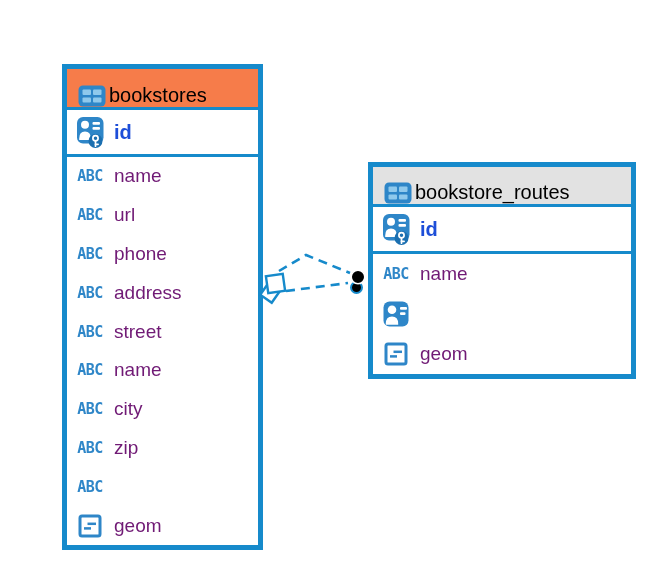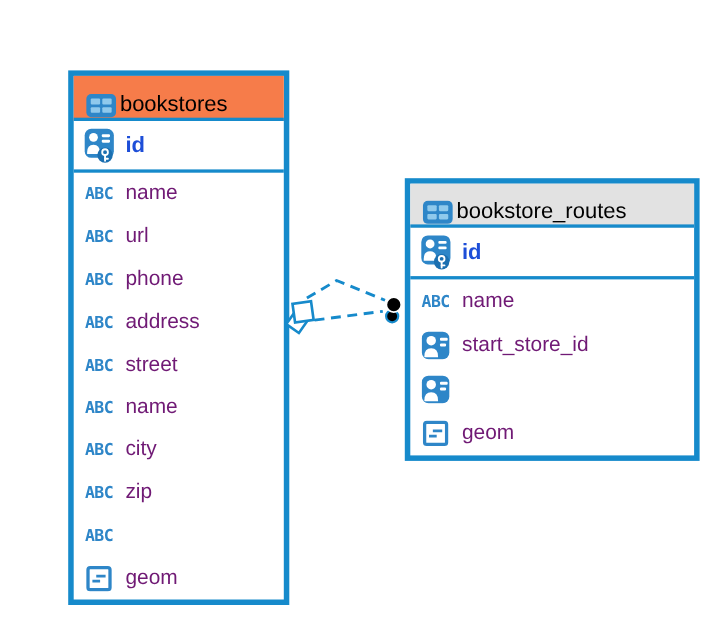--- a/index.html
+++ b/index.html
@@ -236,32 +236,20 @@
       <div class="frow">
         <span class="icon-cell">
           <svg width="26" height="26" viewBox="0 0 26 26">
             <rect x="0.5" y="0.5" width="25" height="25" rx="6" fill="#2E86C8"></rect>
             <circle cx="9" cy="8.7" r="4.3" fill="#ffffff"></circle>
             <path d="M2.8 22.8 q0 -7.3 6.2 -7.3 q6.2 0 6.2 7.3 l0 1 l-12.4 0 z" fill="#ffffff"></path>
             <rect x="17" y="6" width="7" height="2.8" rx="1" fill="#ffffff"></rect>
             <rect x="17" y="11.2" width="5.5" height="2.8" rx="1" fill="#ffffff"></rect>
           </svg>
         </span>
-        <span class="fname">start_store_id</span>
-      </div>
-      <div class="frow">
-        <span class="icon-cell">
-          <svg width="26" height="26" viewBox="0 0 26 26">
-            <rect x="0.5" y="0.5" width="25" height="25" rx="6" fill="#2E86C8"></rect>
-            <circle cx="9" cy="8.7" r="4.3" fill="#ffffff"></circle>
-            <path d="M2.8 22.8 q0 -7.3 6.2 -7.3 q6.2 0 6.2 7.3 l0 1 l-12.4 0 z" fill="#ffffff"></path>
-            <rect x="17" y="6" width="7" height="2.8" rx="1" fill="#ffffff"></rect>
-            <rect x="17" y="11.2" width="5.5" height="2.8" rx="1" fill="#ffffff"></rect>
-          </svg>
-        </span>
       </div>
       <div class="frow">
         <span class="icon-cell">
           <svg width="24" height="24" viewBox="0 0 24 24">
             <rect x="2" y="2" width="20" height="20" rx="2" fill="none" stroke="#2E86C8" stroke-width="3"></rect>
             <line x1="9.5" y1="9.8" x2="18" y2="9.8" stroke="#2E86C8" stroke-width="2.5"></line>
             <line x1="6" y1="14.4" x2="13" y2="14.4" stroke="#2E86C8" stroke-width="2.5"></line>
           </svg>
         </span>
         <span class="fname">geom</span>

